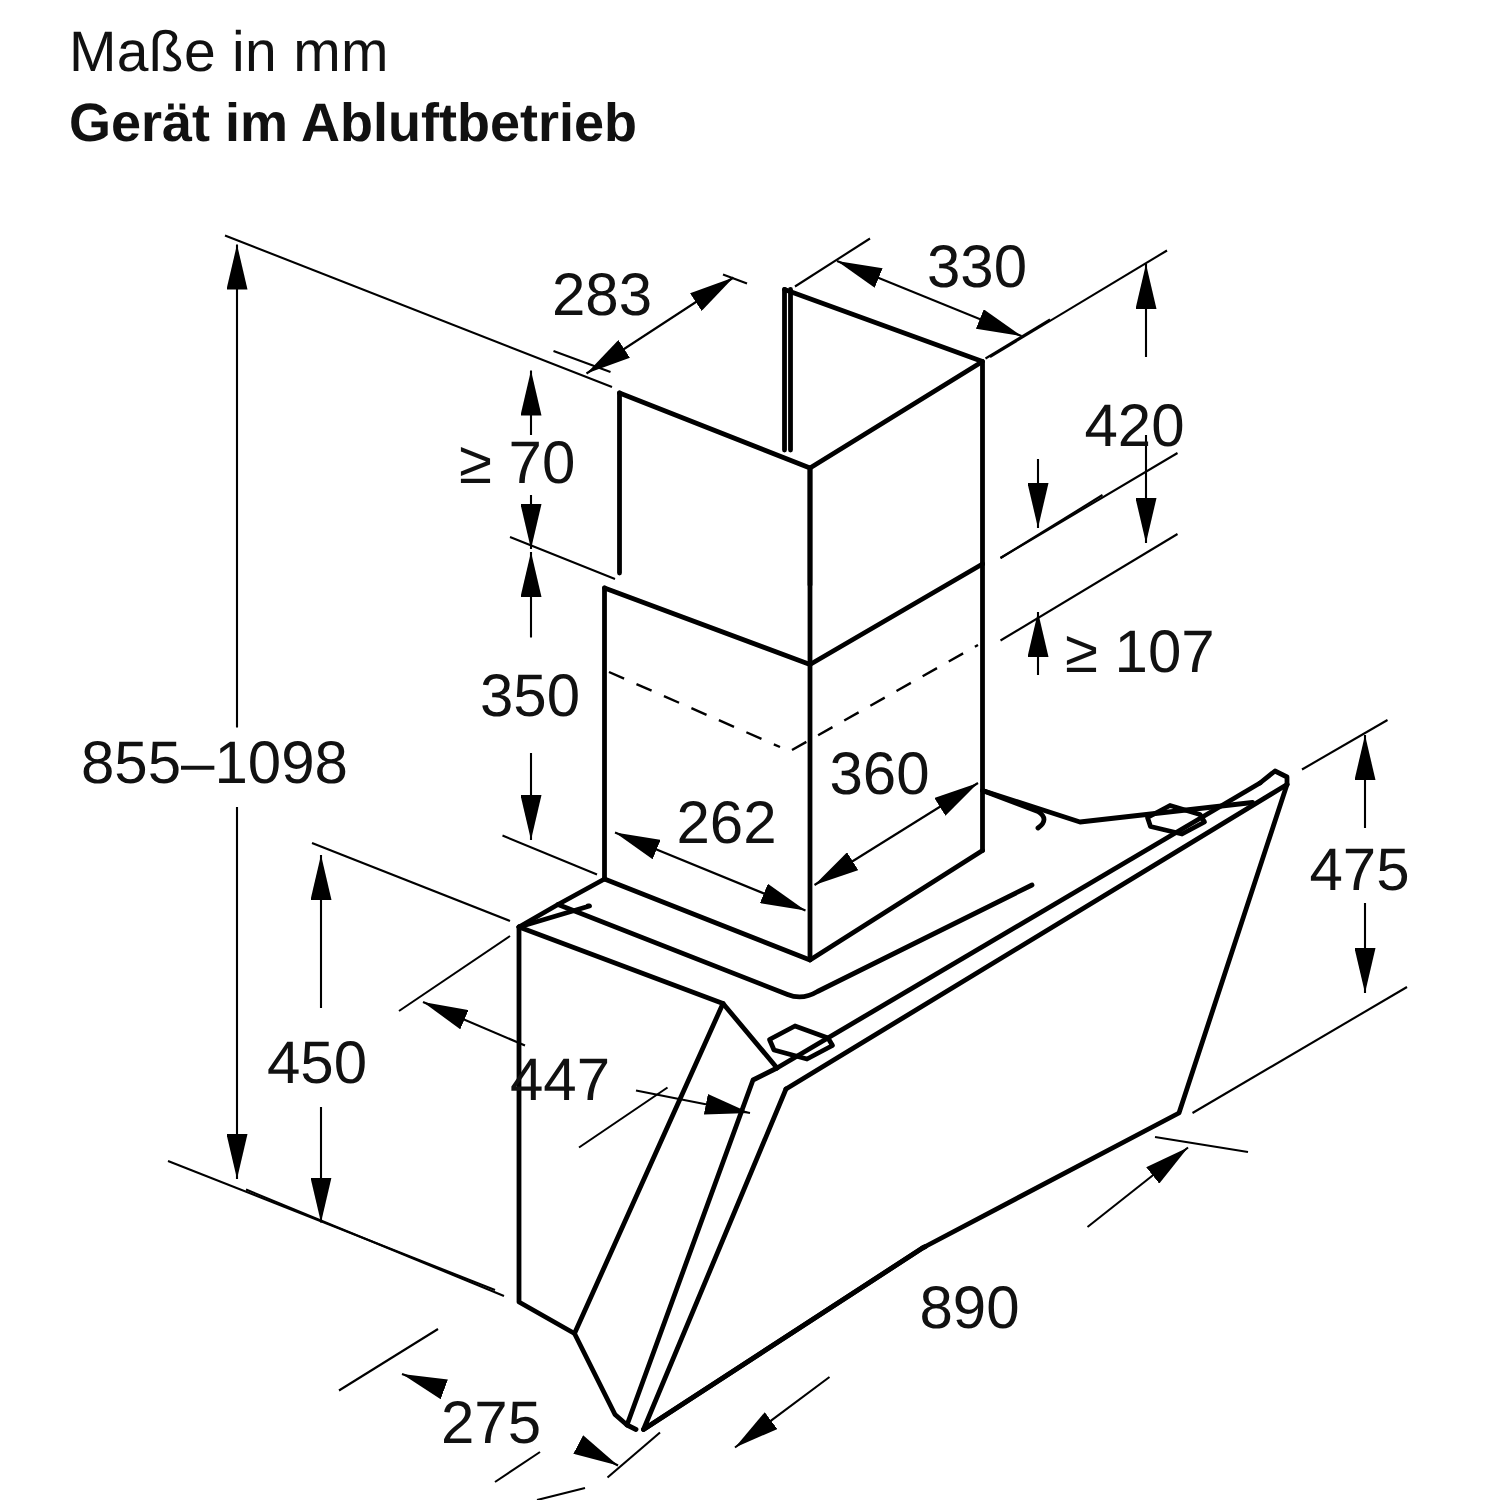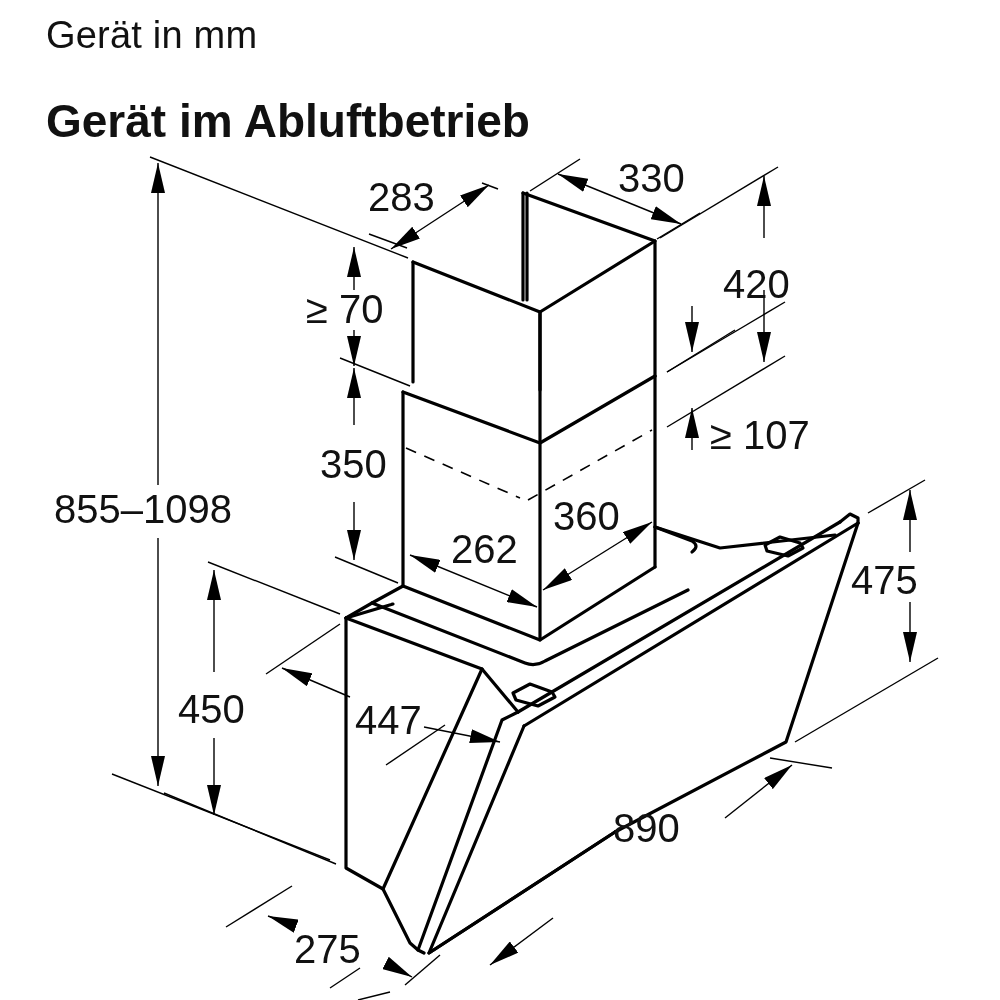--- a/index.html
+++ b/index.html
@@ -1,28 +1,28 @@
 <!DOCTYPE html>
 <html><head>
 <meta charset="utf-8">
 <style>
   html, body { margin: 0; padding: 0; background: #ffffff; }
   body { width: 1000px; height: 1000px; position: relative; overflow: hidden; font-family: "Liberation Sans", sans-serif; color: #111; }
   .title { position: absolute; left: 46px; top: 14px; font-size: 38px; line-height: 42px; font-weight: normal; letter-spacing: 0.2px; }
-  .subtitle { position: absolute; left: 46px; top: 60px; font-size: 46px; line-height: 44px; font-weight: bold; margin-top: 39px; }
+  .subtitle { position: absolute; left: 46px; top: 60px; font-size: 36px; line-height: 44px; font-weight: bold; }
   svg { position: absolute; left: 0; top: 0; }
   .dim-label { position: absolute; font-size: 40px; line-height: 44px; white-space: nowrap; }
   .obj { stroke: #000; stroke-width: 3.2; fill: none; stroke-linejoin: round; stroke-linecap: round; }
   .thin { stroke: #000; stroke-width: 1.4; fill: none; }
   .dash { stroke: #000; stroke-width: 1.6; fill: none; stroke-dasharray: 11 9; }
 </style>
 </head>
 <body>
 
-<div class="title">Gerät in mm</div>
+<div class="title">Maße in mm</div>
 <div class="subtitle">Gerät im Abluftbetrieb</div>
 
 <svg width="1000" height="1000" viewBox="0 0 1000 1000">
   <defs>
     <marker id="ah" viewBox="0 0 10 10" refX="10" refY="5" markerWidth="9" markerHeight="9" orient="auto-start-reverse" markerUnits="userSpaceOnUse">
       <path d="M0,0 L10,5 L0,10 z" fill="#000"></path>
     </marker>
     <marker id="ahL" viewBox="0 0 30 14" refX="30" refY="7" markerWidth="30" markerHeight="14" orient="auto-start-reverse" markerUnits="userSpaceOnUse">
       <path d="M0,0 L30,7 L0,14 z" fill="#000"></path>
     </marker>
@@ -145,16 +145,16 @@
 <div class="dim-label" style="left:368px; top:175px;">283</div>
 <div class="dim-label" style="left:618px; top:156px;">330</div>
 <div class="dim-label" style="left:723px; top:262px;">420</div>
 <div class="dim-label" style="left:306px; top:287px;">≥ 70</div>
 <div class="dim-label" style="left:710px; top:413px;">≥ 107</div>
 <div class="dim-label" style="left:320px; top:442px;">350</div>
 <div class="dim-label" style="left:451px; top:527px;">262</div>
 <div class="dim-label" style="left:553px; top:494px;">360</div>
 <div class="dim-label" style="left:54px; top:487px;">855–1098</div>
 <div class="dim-label" style="left:178px; top:687px;">450</div>
-<div class="dim-label" style="left:355px; top:698px;">447</div>
-<div class="dim-label" style="left:851px; top:558px;text-align:right;">475</div>
-<div class="dim-label" style="left:613px; top:806px;">890</div>
+<div class="dim-label" style="left:340px; top:698px;">447</div>
+<div class="dim-label" style="left:873px; top:558px;text-align:right;">475</div>
+<div class="dim-label" style="left:613px; top:850px;">890</div>
 <div class="dim-label" style="left:294px; top:927px;">275</div>
 
 </body></html>

